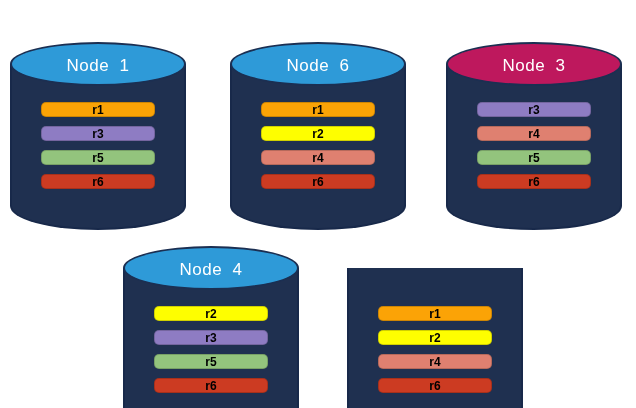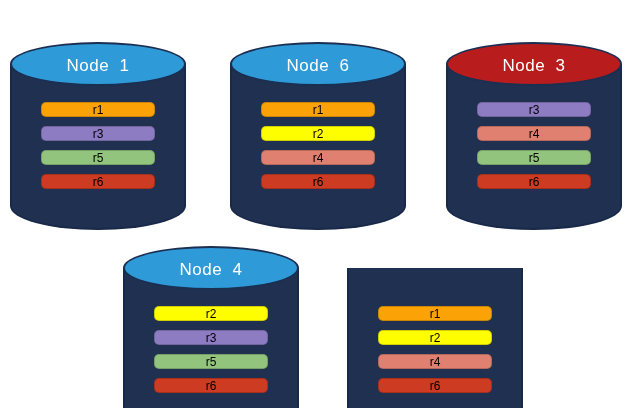--- a/index.html
+++ b/index.html
@@ -38,21 +38,21 @@
   .bar {
     height: 15px;
     margin-bottom: 9px;
     border-radius: 5px;
     border: 1px solid rgba(0,0,0,0.18);
     box-sizing: border-box;
     display: flex; align-items: center; justify-content: center;
   }
   .bar span {
     font-size: 12px;
-    font-weight: normal;
+    font-weight: bold;
     color: #000000;
     line-height: 1;
   }
 </style>
 </head>
 <body>
 
 <div class="canvas">
 
   <div class="node" style="left:10px; top:10px;">
@@ -92,21 +92,21 @@
           <span>r4</span>
         </div>
       <div class="bar" style="background-color: rgb(204, 59, 34);">
           <span>r6</span>
         </div>
     </div>
   </div>
 
   <div class="node" style="left:446px; top:10px;">
     <div class="cyl-body" style="background-color: rgb(31, 48, 80);"></div>
-    <div class="cyl-top" style="background-color: #b91c1c;">
+    <div class="cyl-top" style="background-color: #be185d;">
       <span class="node-title">Node  3</span>
     </div>
     <div class="bars">
       <div class="bar" style="background-color: rgb(142, 124, 195);">
           <span>r3</span>
         </div>
       <div class="bar" style="background-color: rgb(223, 128, 112);">
           <span>r4</span>
         </div>
       <div class="bar" style="background-color: rgb(147, 196, 125);">

